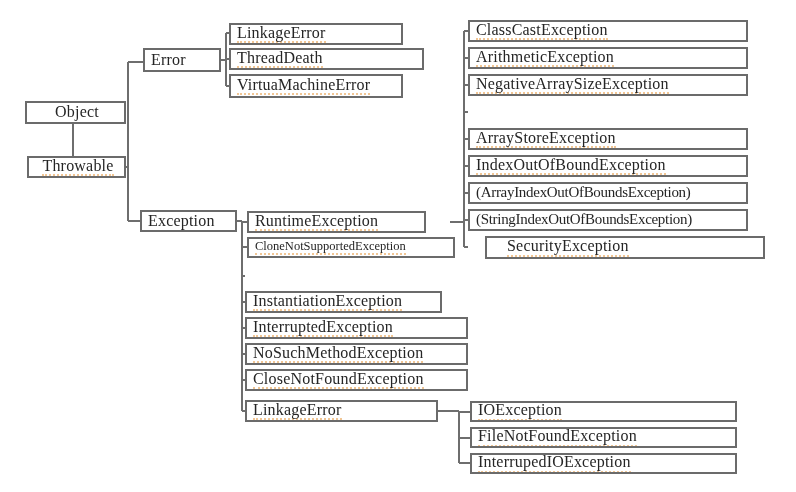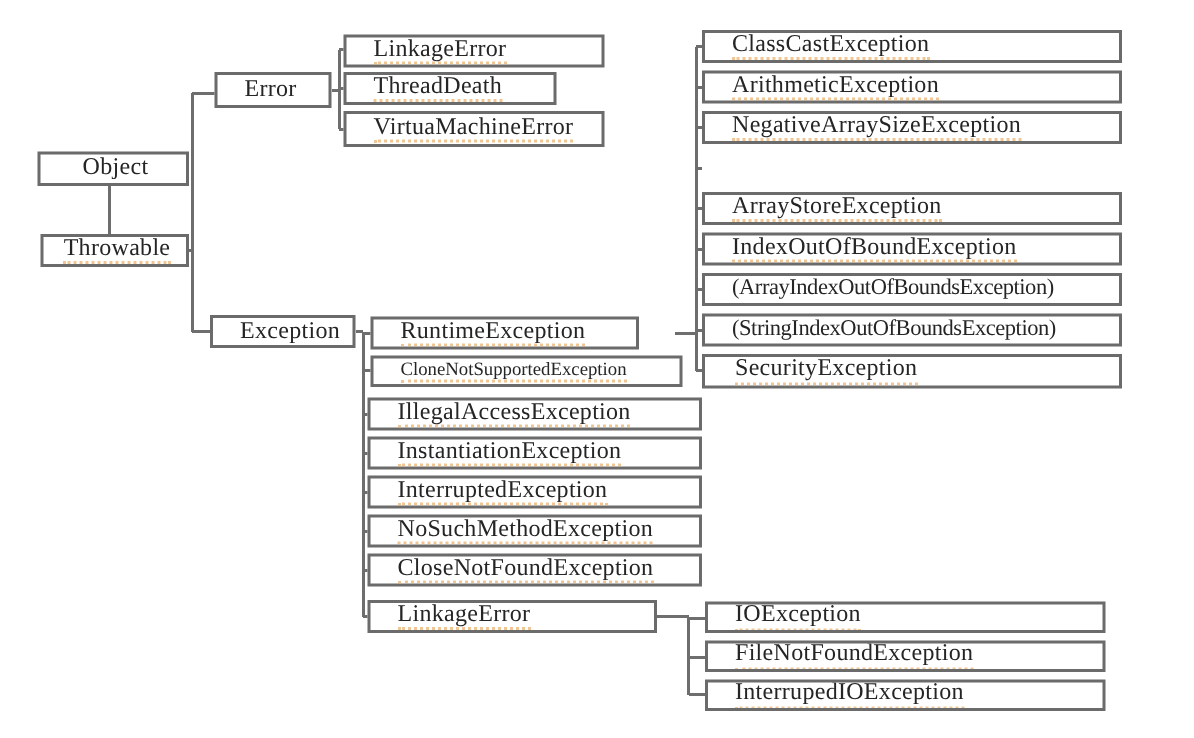--- a/index.html
+++ b/index.html
@@ -3,21 +3,21 @@
 <meta charset="utf-8">
 <style>
   html,body{margin:0;padding:0;background:#ffffff;}
   #canvas{
     position:relative;width:796px;height:492px;background:#ffffff;overflow:hidden;
     font-family:"Liberation Serif","DejaVu Serif",serif;
   }
   #wires{position:absolute;left:0;top:0;width:796px;height:492px;}
   .node{
     position:absolute;background:#ffffff;border:2px solid #6b6b6b;box-sizing:border-box;
-    display:flex;align-items:center;padding-left:18px;white-space:nowrap;overflow:hidden;
+    display:flex;align-items:center;padding-left:6px;white-space:nowrap;overflow:hidden;
     font-size:16px;color:#252525;letter-spacing:.2px;
   }
   .node.center{justify-content:center;padding-left:3px;}
   .node.small{font-size:12.5px;letter-spacing:0;}
   .node.cond{font-size:15px;letter-spacing:-.3px;}
   .node.indent{padding-left:20px;}
   .lbl{display:inline-block;line-height:1.05;}
   .lbl.sq{border-bottom:2px dotted rgba(233,168,92,.65);}
 </style>
 </head>
@@ -44,40 +44,37 @@
   <div class="node center" style="left:27px;top:156px;width:99px;height:22px">
     <span class="lbl sq">Throwable</span>
     </div>
 
   <div class="node" style="left:143px;top:48px;width:78px;height:24px">
     <span class="lbl">Error</span>
     </div>
   <div class="node" style="left:229px;top:23px;width:174px;height:22px">
     <span class="lbl sq">LinkageError</span>
     </div>
-  <div class="node" style="left:229px;top:48px;width:142px;height:22px">
+  <div class="node" style="left:229px;top:48px;width:195px;height:22px">
     <span class="lbl sq">ThreadDeath</span>
     </div>
   <div class="node" style="left:229px;top:74px;width:174px;height:24px">
     <span class="lbl sq">VirtuaMachineError</span>
     </div>
 
   <div class="node" style="left:140px;top:210px;width:97px;height:22px">
     <span class="lbl">Exception</span>
     </div>
   <div class="node" style="left:247px;top:211px;width:179px;height:22px">
     <span class="lbl sq">RuntimeException</span>
     </div>
   <div class="node small" style="left:247px;top:237px;width:208px;height:21px">
     <span class="lbl sq">CloneNotSupportedException</span>
     </div>
-  <div class="node" style="left:245px;top:265px;width:223px;height:22px">
-    <span class="lbl sq">IllegalAccessException</span>
-    </div>
-  <div class="node" style="left:245px;top:291px;width:223px;height:22px">
+  <div class="node" style="left:245px;top:291px;width:197px;height:22px">
     <span class="lbl sq">InstantiationException</span>
     </div>
   <div class="node" style="left:245px;top:317px;width:223px;height:22px">
     <span class="lbl sq">InterruptedException</span>
     </div>
   <div class="node" style="left:245px;top:343px;width:223px;height:22px">
     <span class="lbl sq">NoSuchMethodException</span>
     </div>
   <div class="node" style="left:245px;top:369px;width:223px;height:22px">
     <span class="lbl sq">CloseNotFoundException</span>
@@ -100,21 +97,21 @@
     </div>
   <div class="node" style="left:468px;top:155px;width:280px;height:22px">
     <span class="lbl sq">IndexOutOfBoundException</span>
     </div>
   <div class="node cond" style="left:468px;top:182px;width:280px;height:22px">
     <span class="lbl">(ArrayIndexOutOfBoundsException)</span>
     </div>
   <div class="node cond" style="left:468px;top:209px;width:280px;height:22px">
     <span class="lbl">(StringIndexOutOfBoundsException)</span>
     </div>
-  <div class="node indent" style="left:468px;top:236px;width:280px;height:23px">
+  <div class="node indent" style="left:485px;top:236px;width:280px;height:23px">
     <span class="lbl sq">SecurityException</span>
     </div>
 
   <div class="node" style="left:470px;top:401px;width:267px;height:21px">
     <span class="lbl sq">IOException</span>
     </div>
   <div class="node" style="left:470px;top:427px;width:267px;height:21px">
     <span class="lbl sq">FileNotFoundException</span>
     </div>
   <div class="node" style="left:470px;top:453px;width:267px;height:21px">

